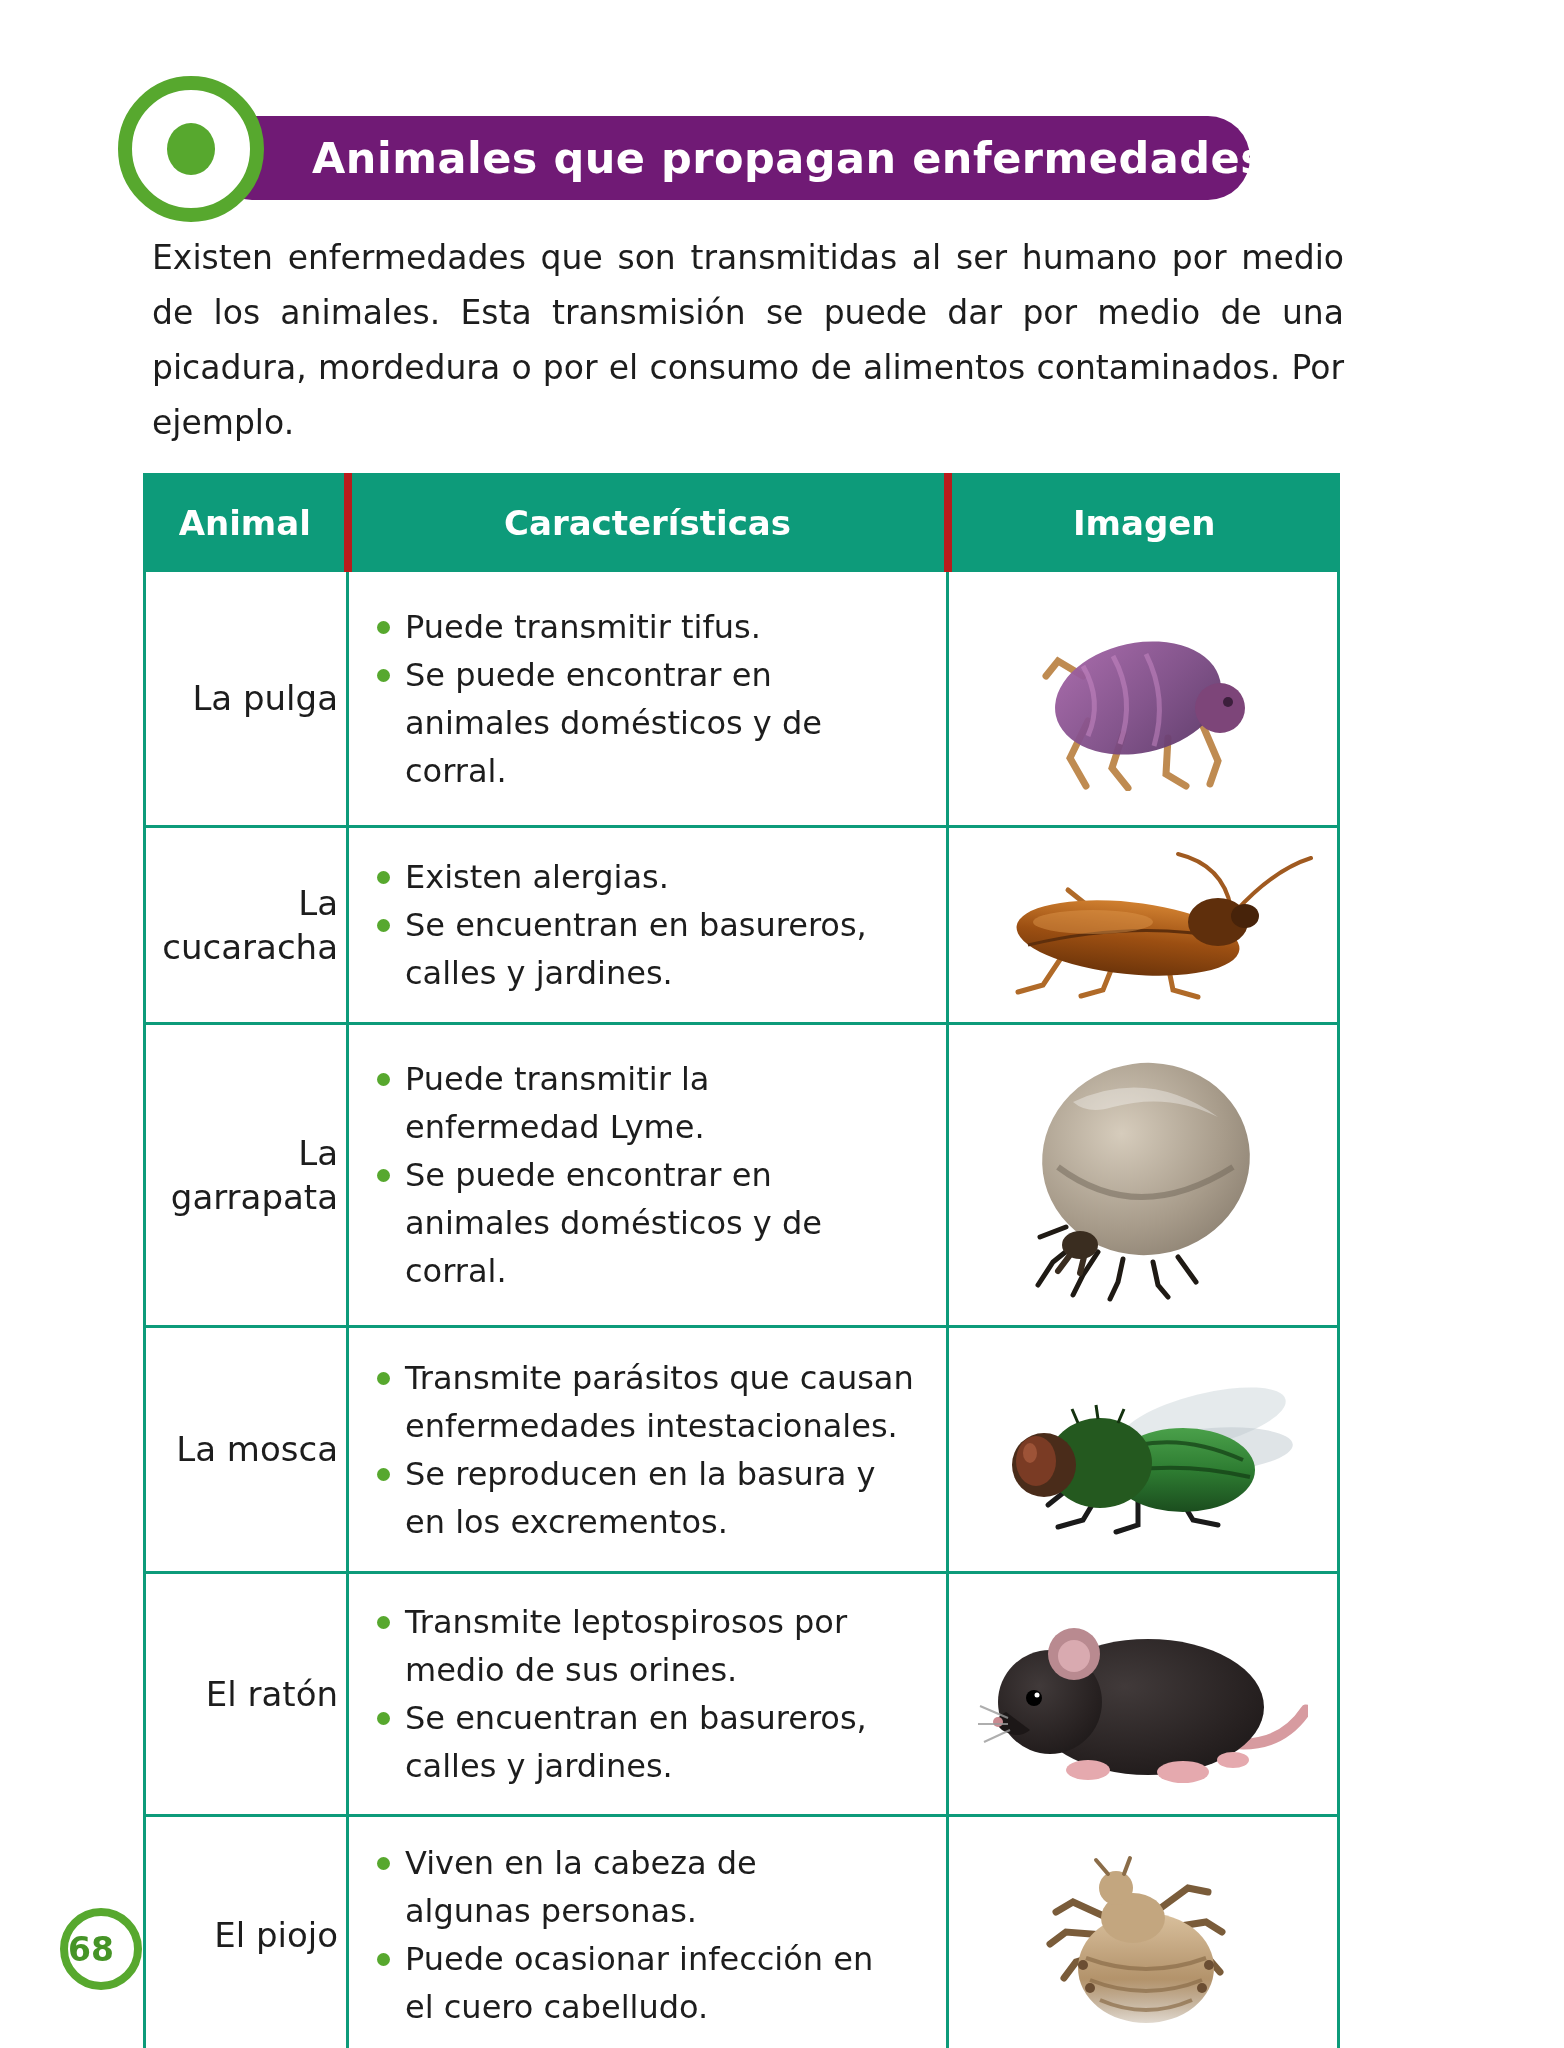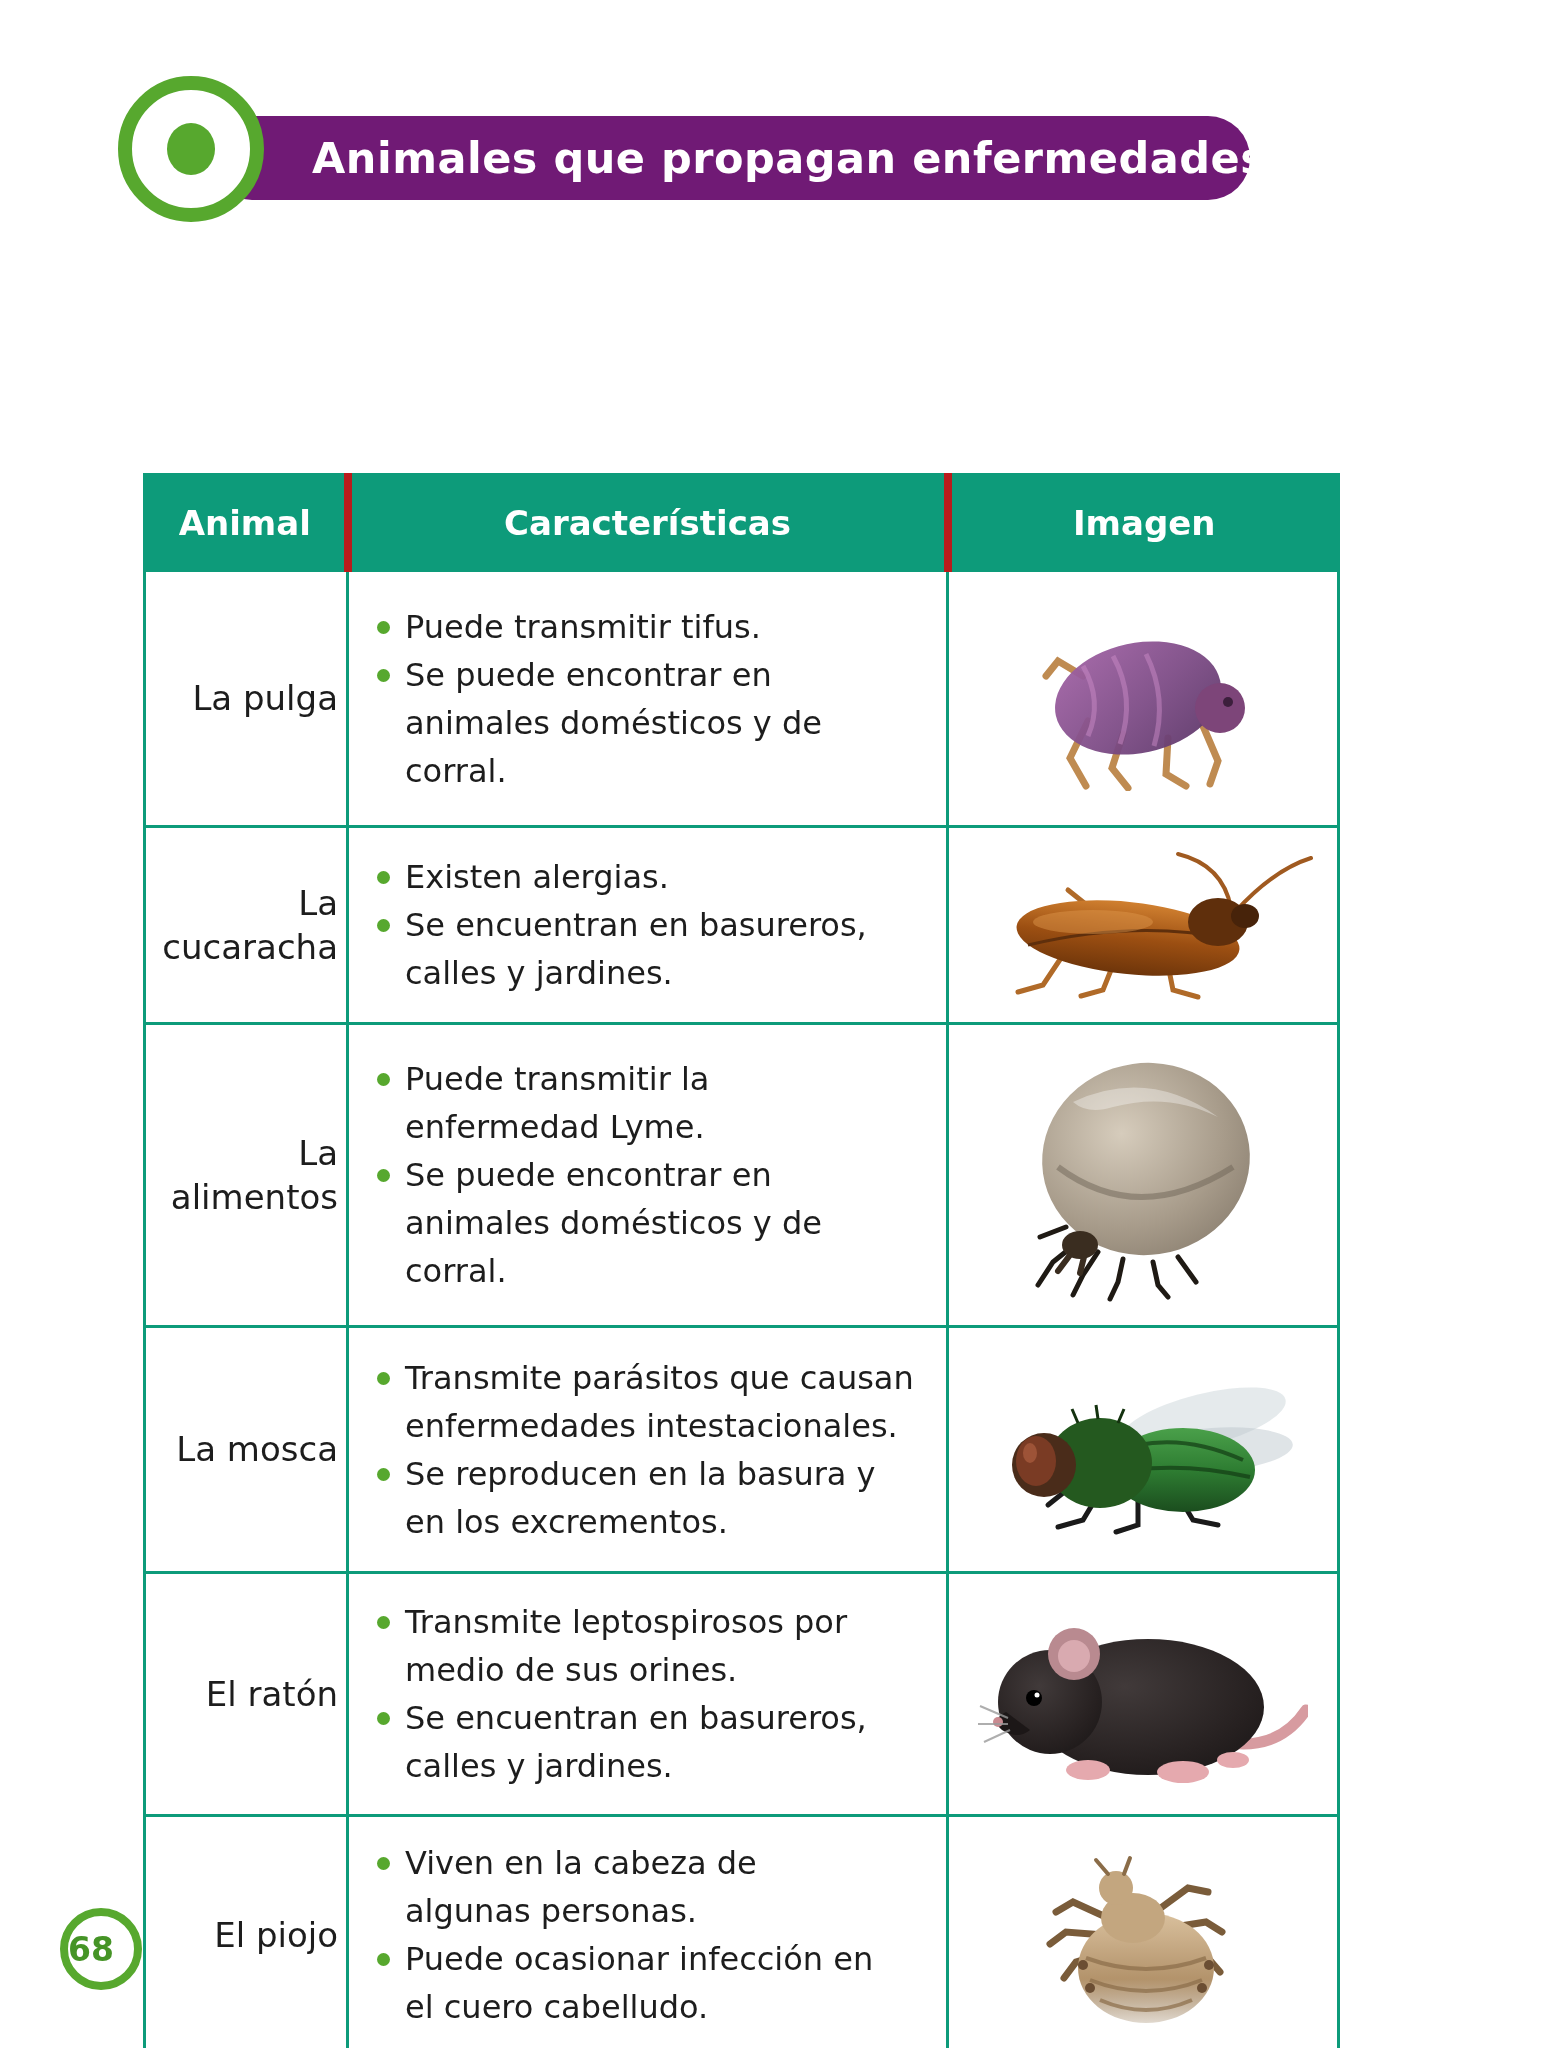--- a/index.html
+++ b/index.html
@@ -116,20 +116,21 @@
 
 <div class="page">
 
   <div class="banner">
     <span class="banner-title">Animales que propagan enfermedades</span>
   </div>
   <div class="badge">
     <div class="badge-dot"></div>
   </div>
 
+  <p class="intro">Existen enfermedades que son transmitidas al ser humano por medio de los animales. Esta transmisión se puede dar por medio de una picadura, mordedura o por el consumo de alimentos contaminados. Por ejemplo.</p>
 
   <table class="disease-table">
     <colgroup>
         <col style="width:203px">
         <col style="width:600px">
         <col style="width:391px">
       </colgroup>
     <thead>
       <tr>
         <th>Animal</th>
@@ -190,21 +191,21 @@
             <ellipse cx="155" cy="88" rx="112" ry="36" fill="url(#gRoach)" transform="rotate(6 155 88)"></ellipse>
             <path d="M55 95 Q160 70 255 88" stroke="#5f2f0c" stroke-width="3" fill="none"></path>
             <ellipse cx="245" cy="72" rx="30" ry="24" fill="#5f2f0c"></ellipse>
             <ellipse cx="272" cy="66" rx="14" ry="12" fill="#47230a"></ellipse>
             <ellipse cx="120" cy="72" rx="60" ry="12" fill="#e09a4d" opacity=".45"></ellipse>
           </svg>
         </td>
       </tr>
 
       <tr class="r3">
-        <td class="animal-cell">La alimentos</td>
+        <td class="animal-cell">La garrapata</td>
         <td class="chars-cell">
           <ul class="bullets">
             <li>Puede transmitir la
 enfermedad Lyme.</li>
             <li>Se puede encontrar en
 animales domésticos y de
 corral.</li>
           </ul>
         </td>
         <td class="img-cell">

